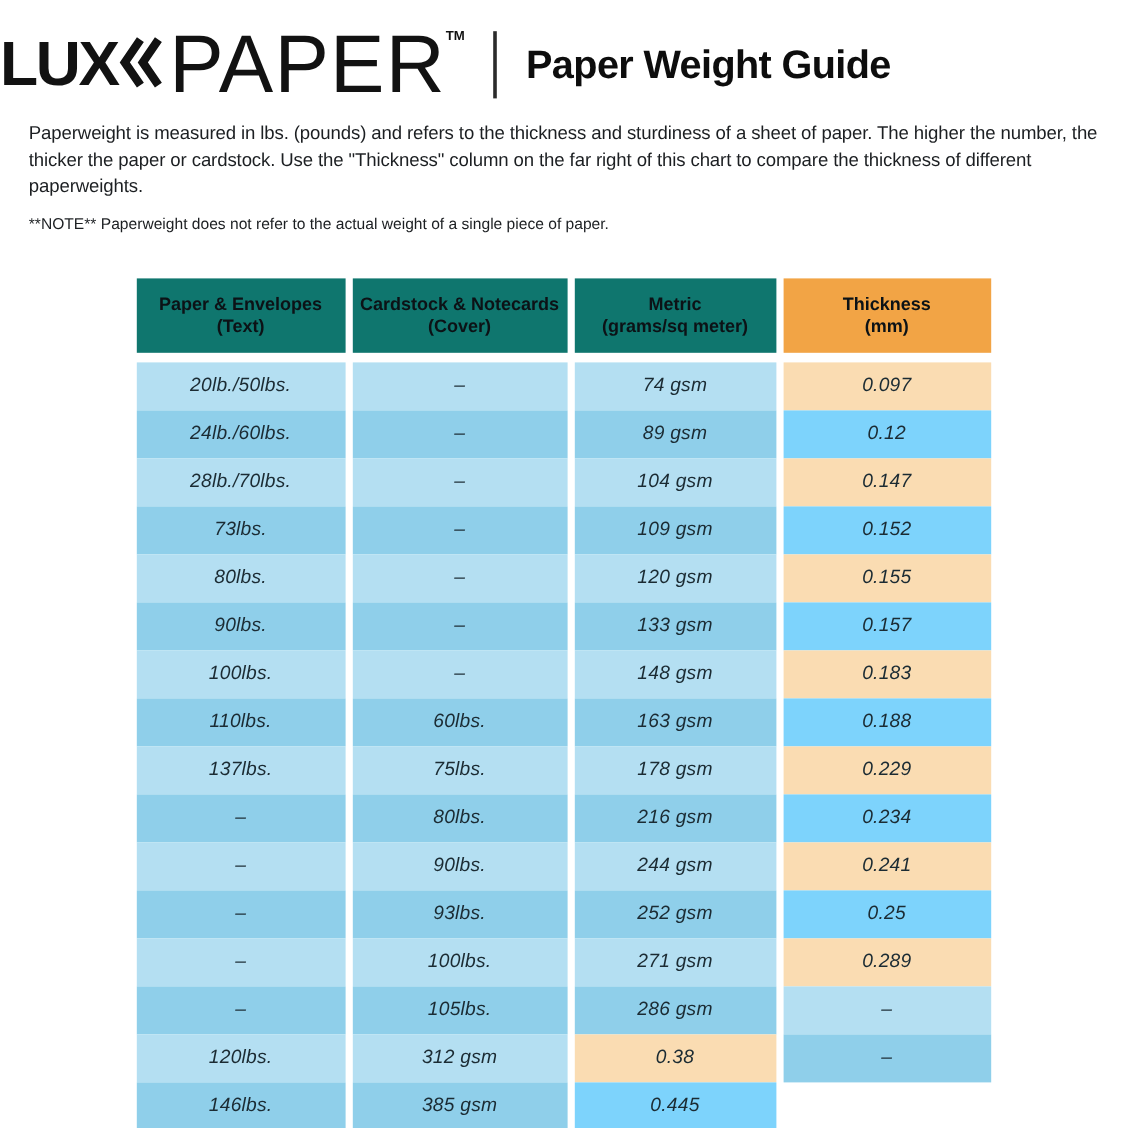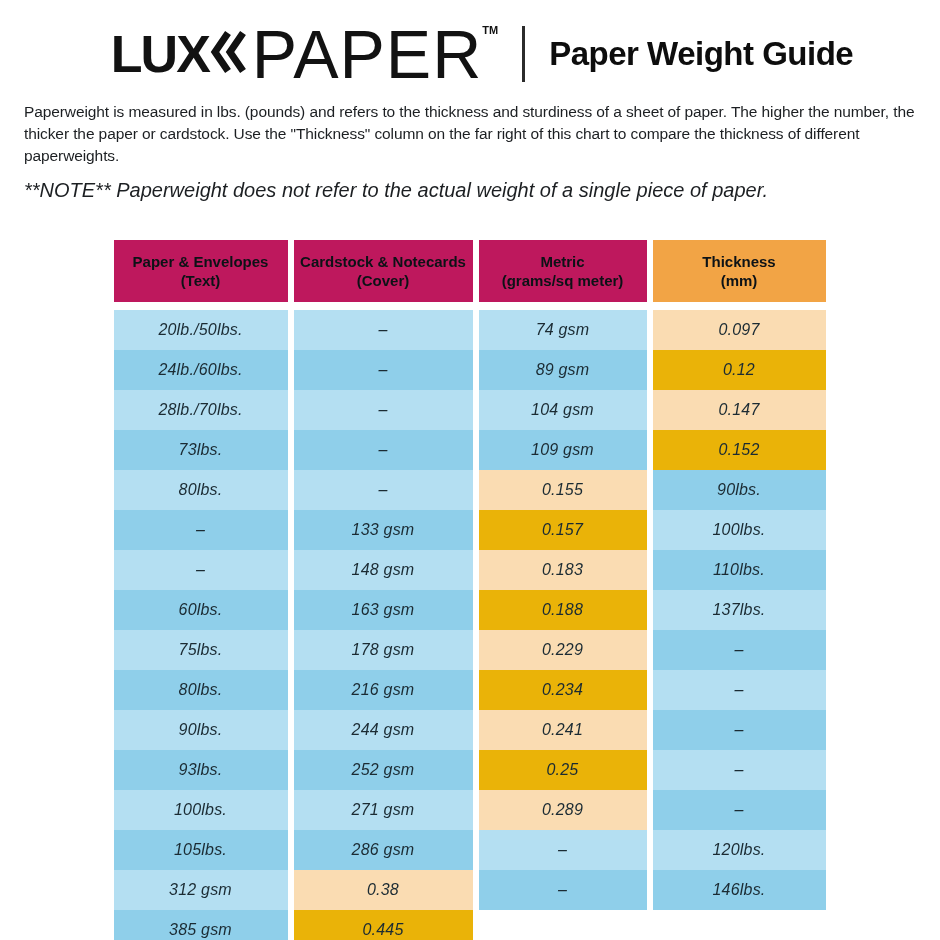--- a/index.html
+++ b/index.html
@@ -9,24 +9,22 @@
     height: 940px;
     font-family: "Liberation Sans", sans-serif;
     color: #111518;
     overflow: hidden;
   }
 
   
   .header {
     display: flex;
     align-items: center;
-    justify-content: center;
     margin-top: 24px;
     height: 60px;
-    margin-left: 24px;
   }
   .logo {
     display: flex;
     align-items: center;
     color: #121212;
   }
   .logo .lux {
     font-size: 52px;
     font-weight: 900;
     letter-spacing: -2px;
@@ -65,22 +63,21 @@
   
   .intro {
     margin: 17px 24px 0 24px;
     font-size: 15.5px;
     line-height: 1.42;
     color: #1c1f22;
     letter-spacing: -0.1px;
   }
   .note {
     margin: 12px 24px 0 24px;
-    font-size: 20px;
-    font-style: italic;
+    font-size: 13px;
     font-weight: 500;
     color: #1c1f22;
   }
 
   
   .weight-table {
     width: 713px;
     margin: 38px auto 0 auto;
   }
   .table-header, .table-body {
@@ -94,38 +91,38 @@
     display: flex;
     flex-direction: column;
     align-items: center;
     justify-content: center;
     text-align: center;
     font-weight: 700;
     font-size: 15px;
     line-height: 19px;
     color: #0c1216;
   }
-  .hcell.blue   { background: #be185d; }
+  .hcell.blue   { background: #0f766e; }
   .hcell.orange { background: #f2a445; }
 
   .cell {
     height: 40px;
     display: flex;
     align-items: center;
     justify-content: center;
     font-style: italic;
     font-size: 16px;
     font-weight: 500;
     color: #1b2b33;
     letter-spacing: 0.2px;
   }
   .cell.blue-light   { background: #b4dff2; }
   .cell.blue-dark    { background: #8fcfea; }
   .cell.orange-light { background: #fadcb2; }
-  .cell.orange-dark  { background: #eab308; }
+  .cell.orange-dark  { background: #7dd3fc; }
 </style>
 </head>
 <body>
 
 <div class="header">
   <div class="logo">
     <span class="lux">LUX</span>
     <span class="chevrons">
       <svg width="40" height="44" viewBox="0 0 40 44">
         <polyline points="18,3 5,22 18,41" fill="none" stroke="#121212" stroke-width="7"></polyline>
@@ -173,20 +170,21 @@
       <div class="cell blue-light">28lb./70lbs.</div>
       <div class="cell blue-light">–</div>
       <div class="cell blue-light">104 gsm</div>
       <div class="cell orange-light">0.147</div>
       <div class="cell blue-dark">73lbs.</div>
       <div class="cell blue-dark">–</div>
       <div class="cell blue-dark">109 gsm</div>
       <div class="cell orange-dark">0.152</div>
       <div class="cell blue-light">80lbs.</div>
       <div class="cell blue-light">–</div>
+      <div class="cell blue-light">120 gsm</div>
       <div class="cell orange-light">0.155</div>
       <div class="cell blue-dark">90lbs.</div>
       <div class="cell blue-dark">–</div>
       <div class="cell blue-dark">133 gsm</div>
       <div class="cell orange-dark">0.157</div>
       <div class="cell blue-light">100lbs.</div>
       <div class="cell blue-light">–</div>
       <div class="cell blue-light">148 gsm</div>
       <div class="cell orange-light">0.183</div>
       <div class="cell blue-dark">110lbs.</div>

